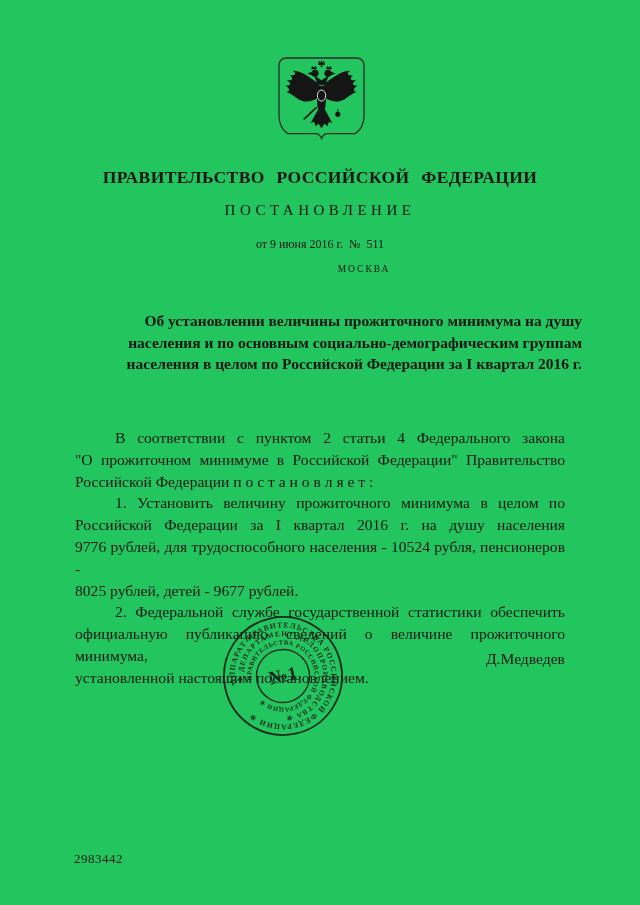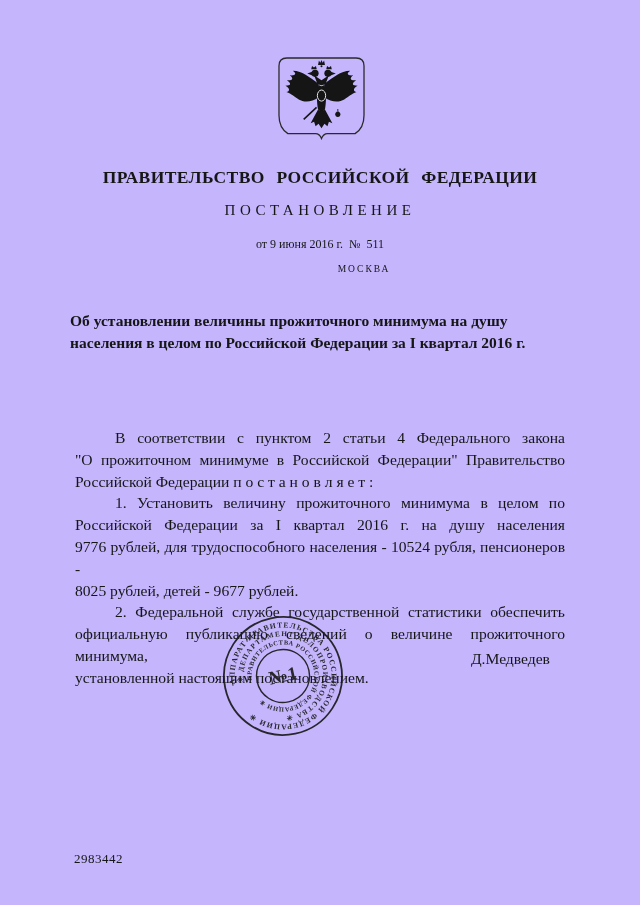--- a/index.html
+++ b/index.html
@@ -1,53 +1,53 @@
 <!DOCTYPE html>
 <html><head>
 <meta charset="utf-8">
 <style>
   html,body{margin:0;padding:0;background:#ffffff;}
   .page{
     position:relative;
     width:640px;height:905px;
-    background:#c4b5fd;
+    background:#22c55e;
     font-family:"Liberation Serif","DejaVu Serif",serif;
     color:#161616;
     overflow:hidden;
   }
   .abs{position:absolute;}
   .center{left:0;width:640px;text-align:center;}
 
   .emblem{left:278px;top:57px;width:87px;height:89px;}
   .emblem svg{display:block;}
 
   .org-title{top:167px;font-size:17.5px;font-weight:bold;word-spacing:7px;letter-spacing:0.4px;}
   .doc-type{top:202px;font-size:15px;letter-spacing:4.5px;}
   .date-line{top:237px;font-size:12px;white-space:pre;}
   .city{top:264px;font-size:9.5px;letter-spacing:2px;margin-left:44px;}
 
   .subject{
-    top:310px;left:70px;width:500px;
-    text-align:left;font-weight:bold;
+    top:310px;left:82px;width:500px;
+    text-align:right;font-weight:bold;
     font-size:15.5px;line-height:21.5px;
   }
 
   .body-text{
     top:399px;left:75px;width:490px;
     font-size:15.6px;line-height:21.8px;margin-top:28px;
   }
   .bl{text-align:justify;}
   .bl.j{text-align-last:justify;}
   .bl.i{text-indent:40px;}
   .bl .bold-sp{font-weight:normal;white-space:pre;}
 
   .signature{top:633px;left:75px;width:490px;font-size:15.6px;line-height:21.5px;}
   .sig-left{display:inline-block;vertical-align:top;}
   .sig-line2{padding-left:22px;}
-  .sig-name{position:absolute;right:15px;top:15px;}
+  .sig-name{position:absolute;right:0;top:15px;}
 
   .stamp{
     left:219px;top:612px;width:128px;height:128px;
     transform:rotate(-12deg);
     opacity:0.92;
   }
   .footer-code{top:851px;left:74px;font-size:13px;letter-spacing:0.5px;}
 </style>
 </head>
 <body>
@@ -91,20 +91,21 @@
     </svg>
   </div>
 
   <div class="abs center org-title">ПРАВИТЕЛЬСТВО РОССИЙСКОЙ ФЕДЕРАЦИИ</div>
   <div class="abs center doc-type">ПОСТАНОВЛЕНИЕ</div>
   <div class="abs center date-line">от 9 июня 2016 г.  №  511</div>
   <div class="abs center city">МОСКВА</div>
 
   <div class="abs subject">
     <div>Об установлении величины прожиточного минимума на душу</div>
+    <div>населения и по основным социально-демографическим группам</div>
     <div>населения в целом по Российской Федерации за I квартал 2016 г.</div>
   </div>
 
   <div class="abs body-text">
     <div class="bl j i">В соответствии с пунктом 2 статьи 4 Федерального закона</div>
     <div class="bl j">"О прожиточном минимуме в Российской Федерации" Правительство</div>
     <div class="bl"><span>Российской Федерации </span><span class="bold-sp">п о с т а н о в л я е т :</span></div>
 
     <div class="bl j i">1. Установить величину прожиточного минимума в целом по</div>
     <div class="bl j">Российской Федерации за I квартал 2016 г. на душу населения</div>

